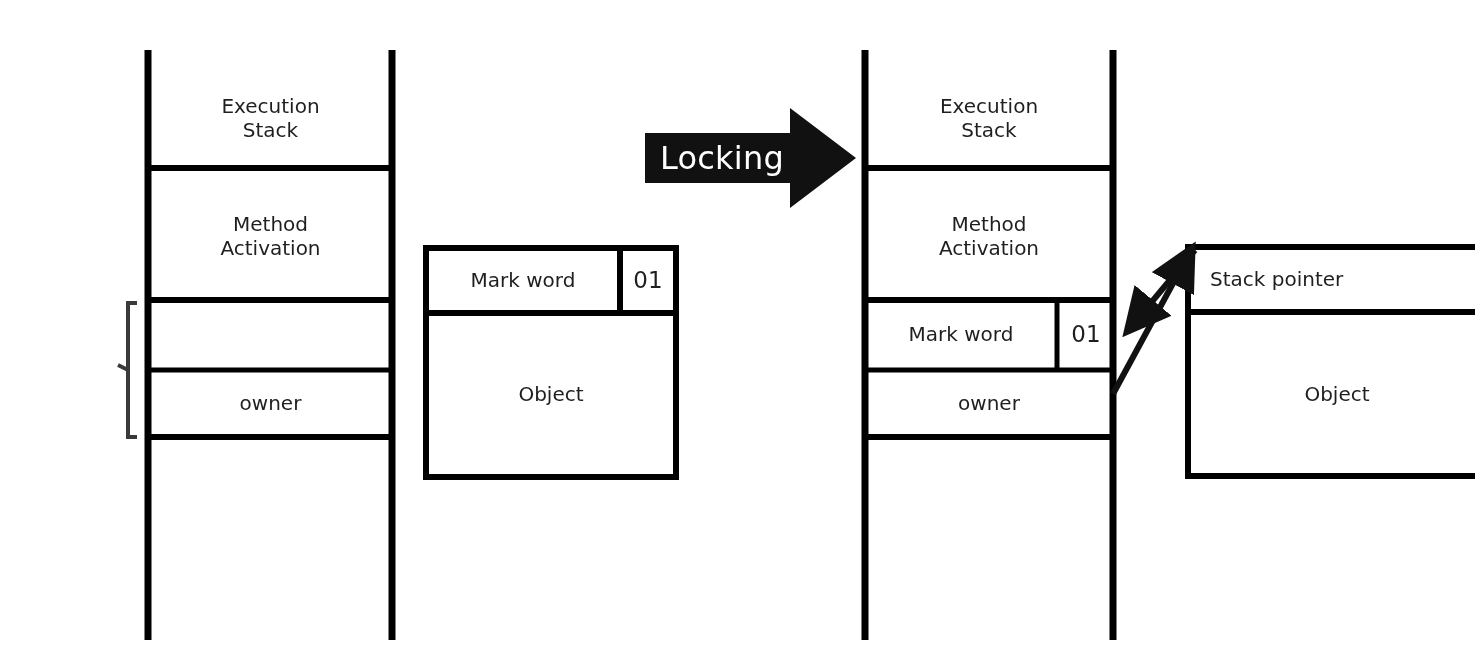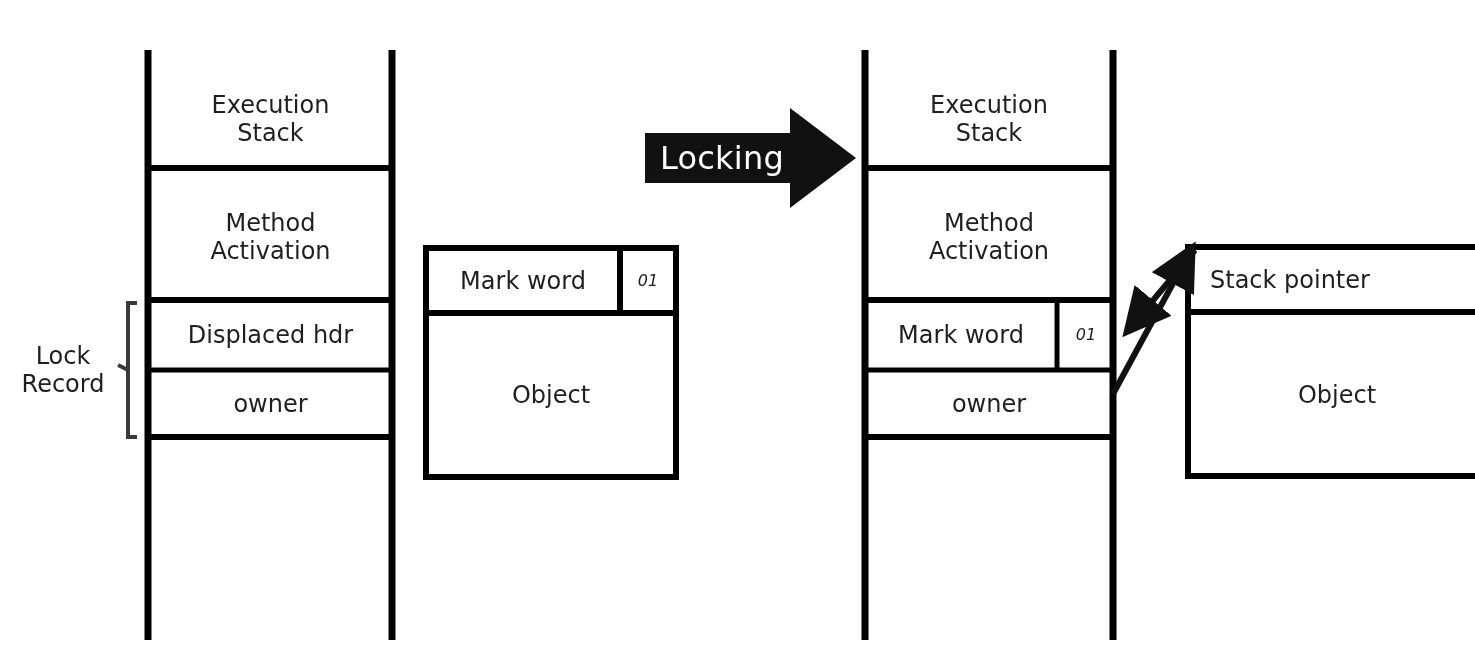--- a/index.html
+++ b/index.html
@@ -30,22 +30,22 @@
     position: absolute;
     display: flex;
     align-items: center;
     justify-content: center;
     text-align: center;
     line-height: 1.18;
     color: #1f1f1f;
     white-space: pre-line;
     -webkit-font-smoothing: antialiased;
   }
-  .lbl-24 { font-size: 24px; }
-  .lbl-19 { font-size: 16px; font-style: italic; }
+  .lbl-24 { font-size: 20px; }
+  .lbl-19 { font-size: 23px; }
   .arrow-label {
     position: absolute;
     display: flex;
     align-items: center;
     justify-content: center;
     color: #ffffff;
     font-size: 32px;
     letter-spacing: 0.2px;
   }
 </style>
@@ -112,26 +112,23 @@
       <line x1="1113" y1="394" x2="1190" y2="252" stroke="#111111" stroke-width="6" marker-end="url(#arrowhead-ur)"></line>
     </g>
   </svg>
 
   <div class="lbl lbl-24" style="left:148px; top:72px; width:245px; height:94px;">Execution
 Stack</div>
 
   <div class="lbl lbl-24" style="left:148px; top:178px; width:245px; height:118px;">Method
 Activation</div>
 
-  <div class="lbl lbl-24" style="left:148px; top:302px; width:245px; height:66px;">Displaced hdr</div>
 
   <div class="lbl lbl-24" style="left:148px; top:372px; width:245px; height:64px;">owner</div>
 
-  <div class="lbl lbl-24" style="left:8px; top:322px; width:110px; height:96px;">Lock
-Record</div>
 
   <div class="lbl lbl-24" style="left:428px; top:250px; width:190px; height:62px;">Mark word</div>
 
   <div class="lbl lbl-19" style="left:622px; top:250px; width:52px; height:62px;">01</div>
 
   <div class="lbl lbl-24" style="left:428px; top:316px; width:246px; height:158px;">Object</div>
 
   <div class="arrow-label" style="left:648px; top:133px; width:148px; height:50px;">Locking</div>
 
   <div class="lbl lbl-24" style="left:866px; top:72px; width:246px; height:94px;">Execution

